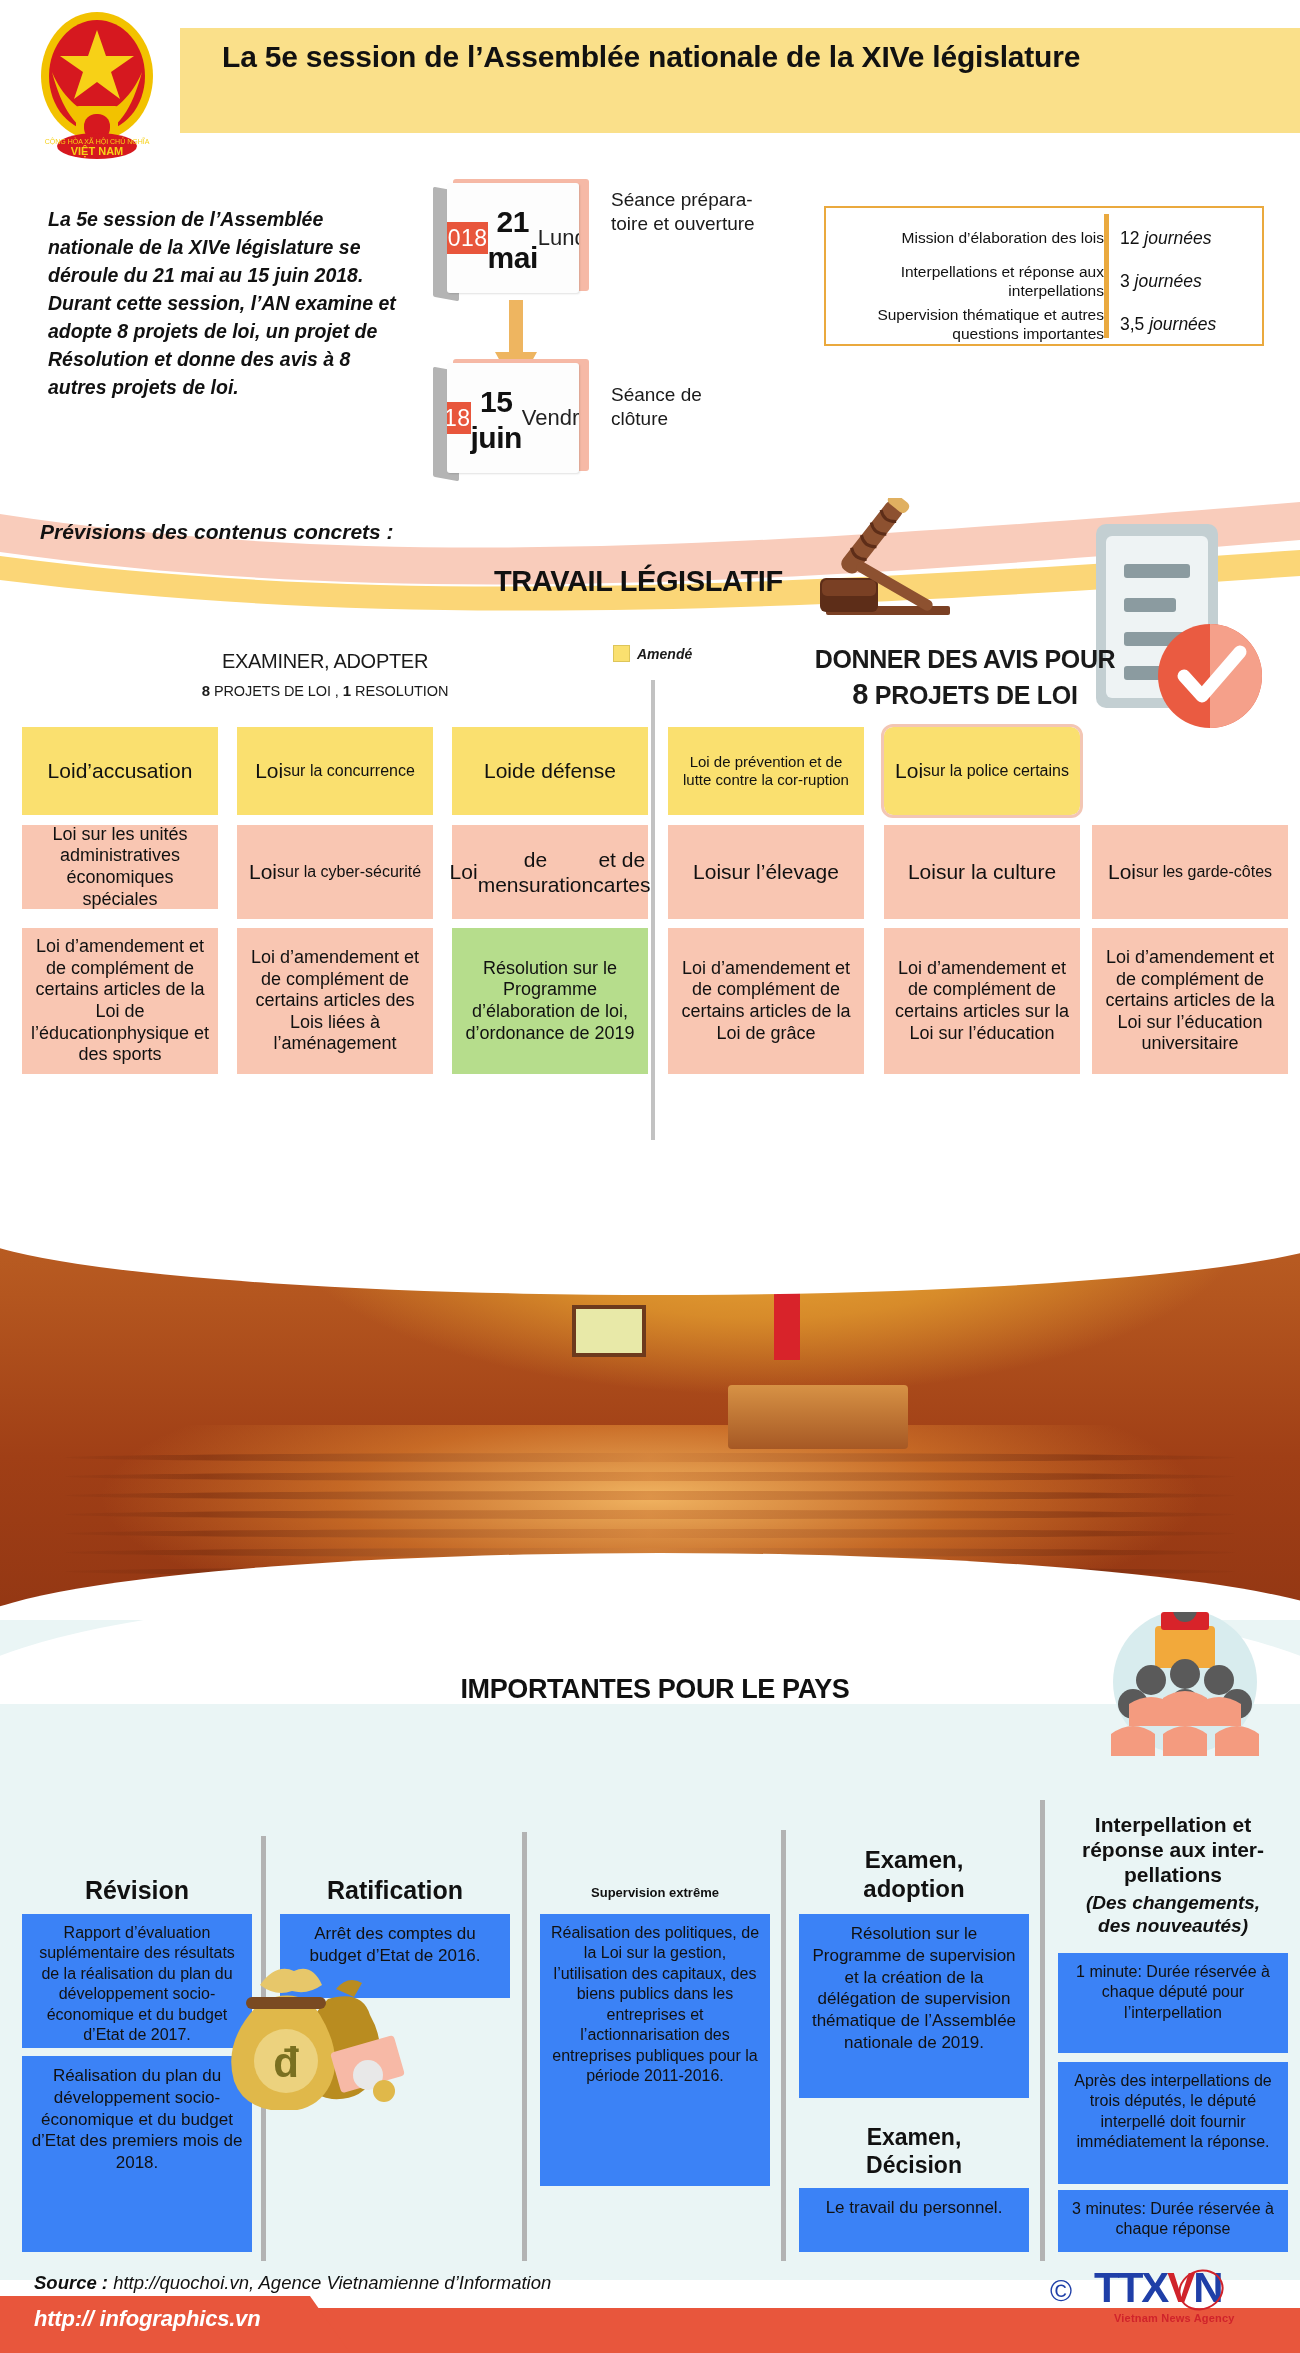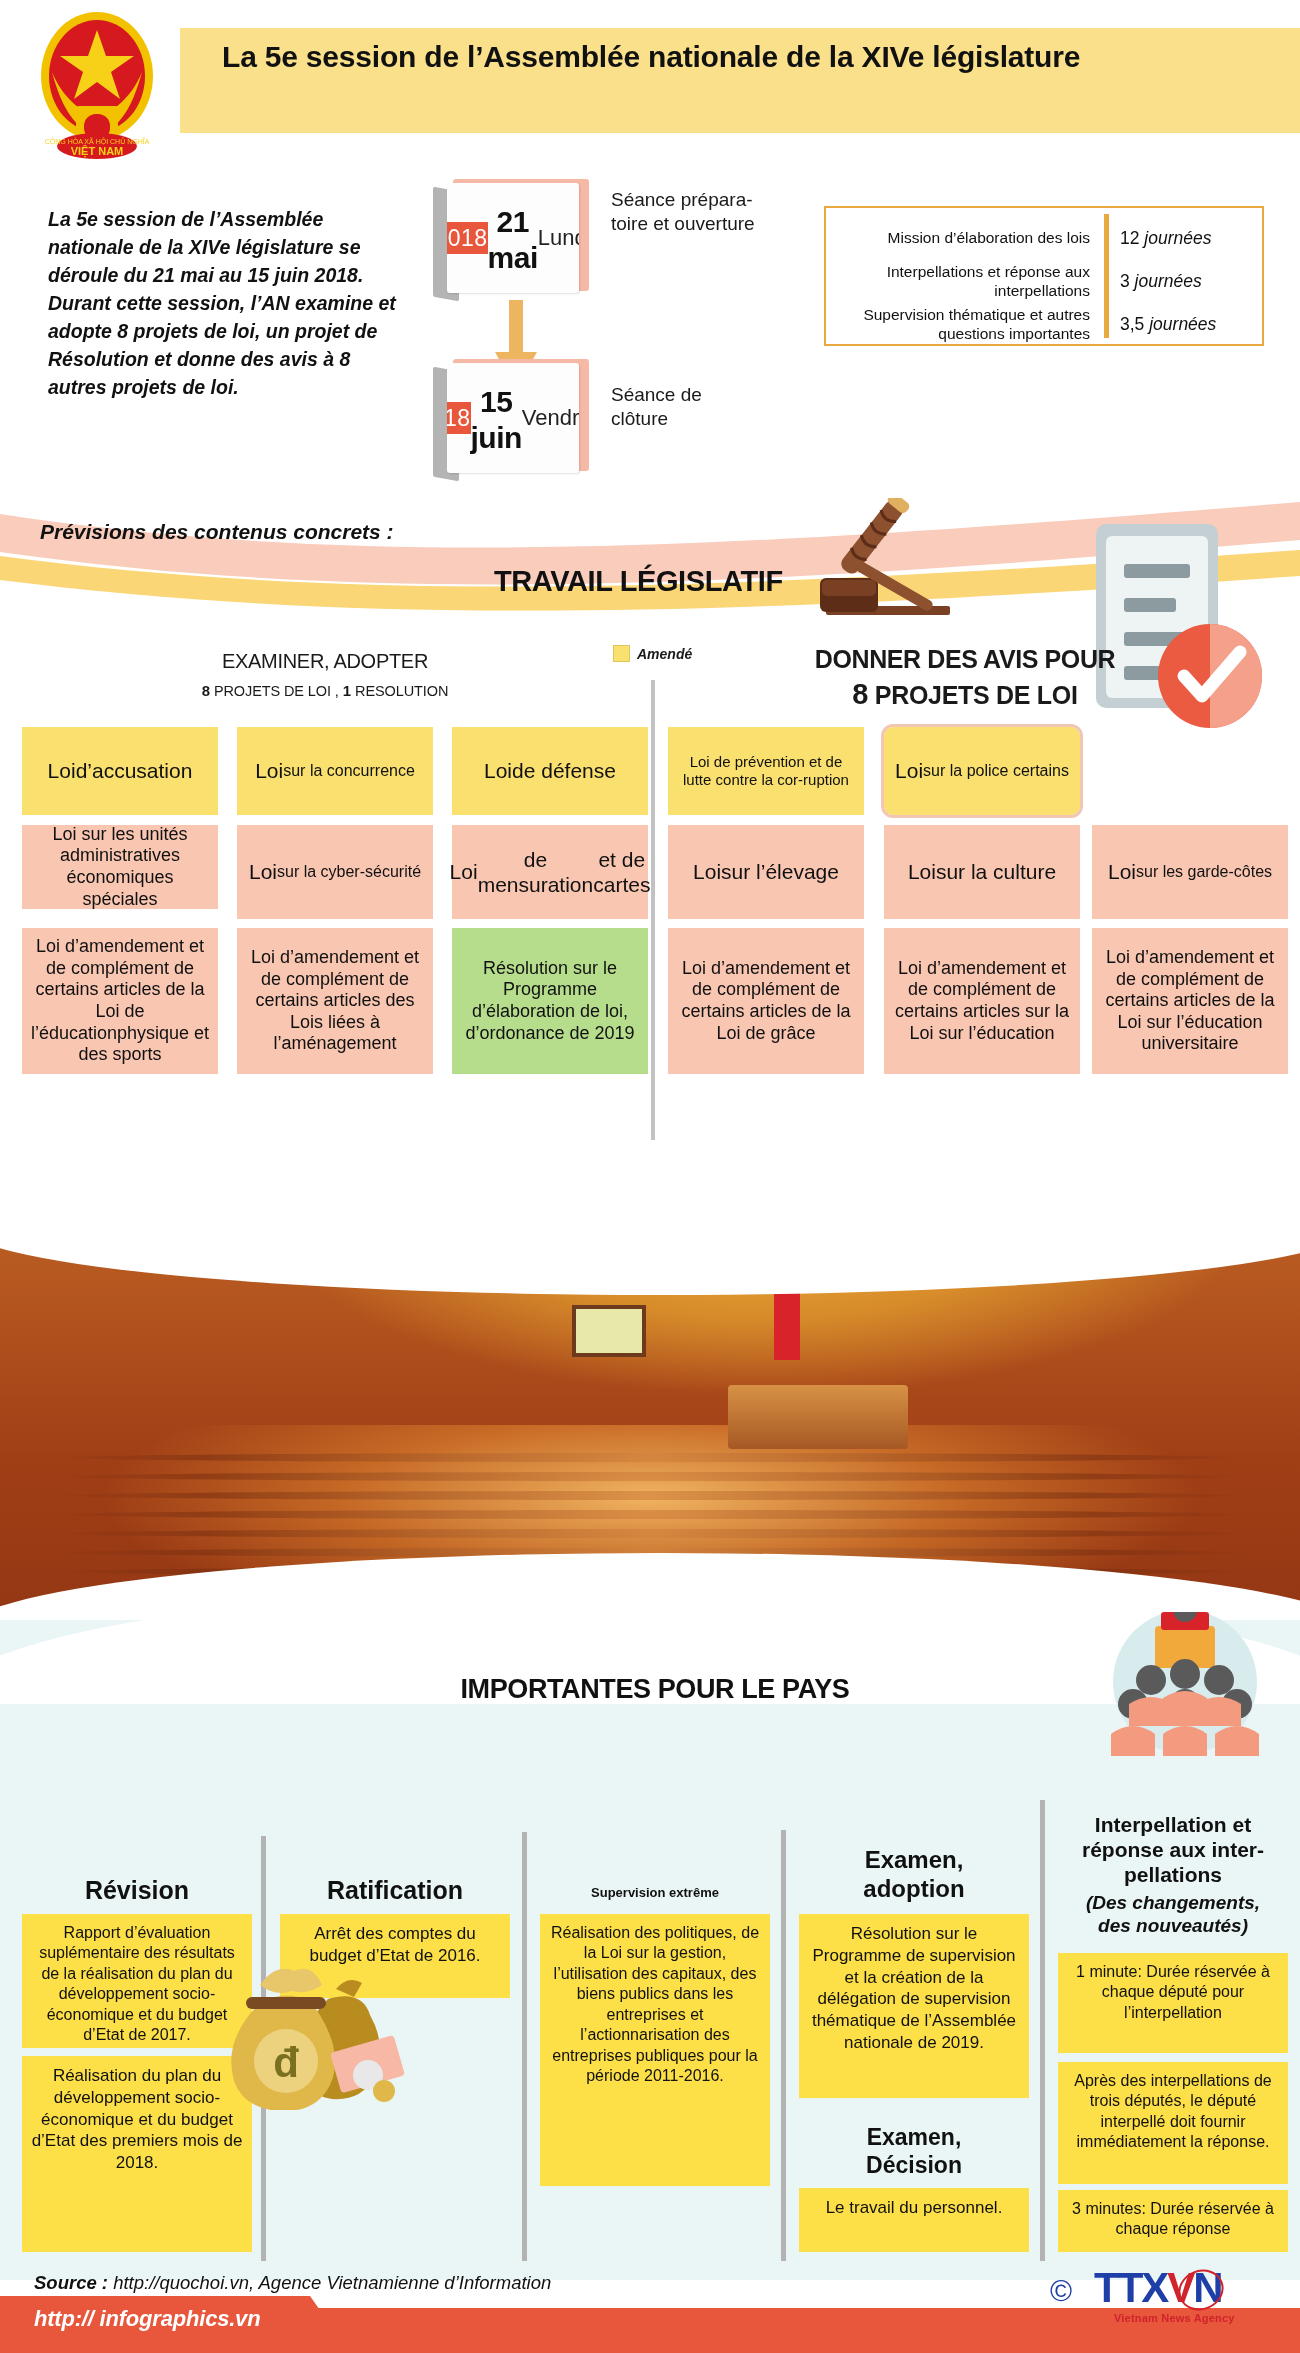--- a/index.html
+++ b/index.html
@@ -68,21 +68,21 @@
     position: absolute; font-size: 19px; line-height: 1.28; color: #1a1a1a;
   }
   .arrow-down { position: absolute; left: 487px; top: 300px; }
 
   .daysbox {
     position: absolute; left: 824px; top: 206px; width: 440px; height: 140px;
     border: 2px solid #eaa93e; background: #fff;
   }
   .daysrow { position: absolute; width: 100%; display: flex; align-items: center; }
   .daysrow .lab {
-    width: 280px; text-align: right; padding-right: 14px;
+    width: 280px; text-align: right; 
     font-size: 15.5px; line-height: 1.25; color: #111;
   }
   .daysrow .val {
     flex: 1; padding-left: 16px; font-size: 17.5px; color: #111;
   }
   .daysrow .val i { font-style: italic; }
   .days-divider {
     position: absolute; left: 1104px; top: 214px; width: 5px; height: 124px;
     background: #eaa93e;
   }
@@ -209,21 +209,21 @@
   }
 
   .col-sep {
     position: absolute; width: 5px; background: #b3b3b3;
   }
   .col-head {
     position: absolute; text-align: center; font-weight: bold; color: #111;
     line-height: 1.2;
   }
   .cell {
-    position: absolute; background: #fde047; text-align: center;
+    position: absolute; background: #3b82f6; text-align: center;
     padding: 9px 8px; line-height: 1.28; color: #111;
   }
   .cell.f17 { font-size: 17px; }
   .cell.f16 { font-size: 16px; }
 
   .money-icon { position: absolute; left: 216px; top: 1955px; width: 190px; height: 155px; }
 
   
   .source {
     position: absolute; left: 34px; top: 2272px;

